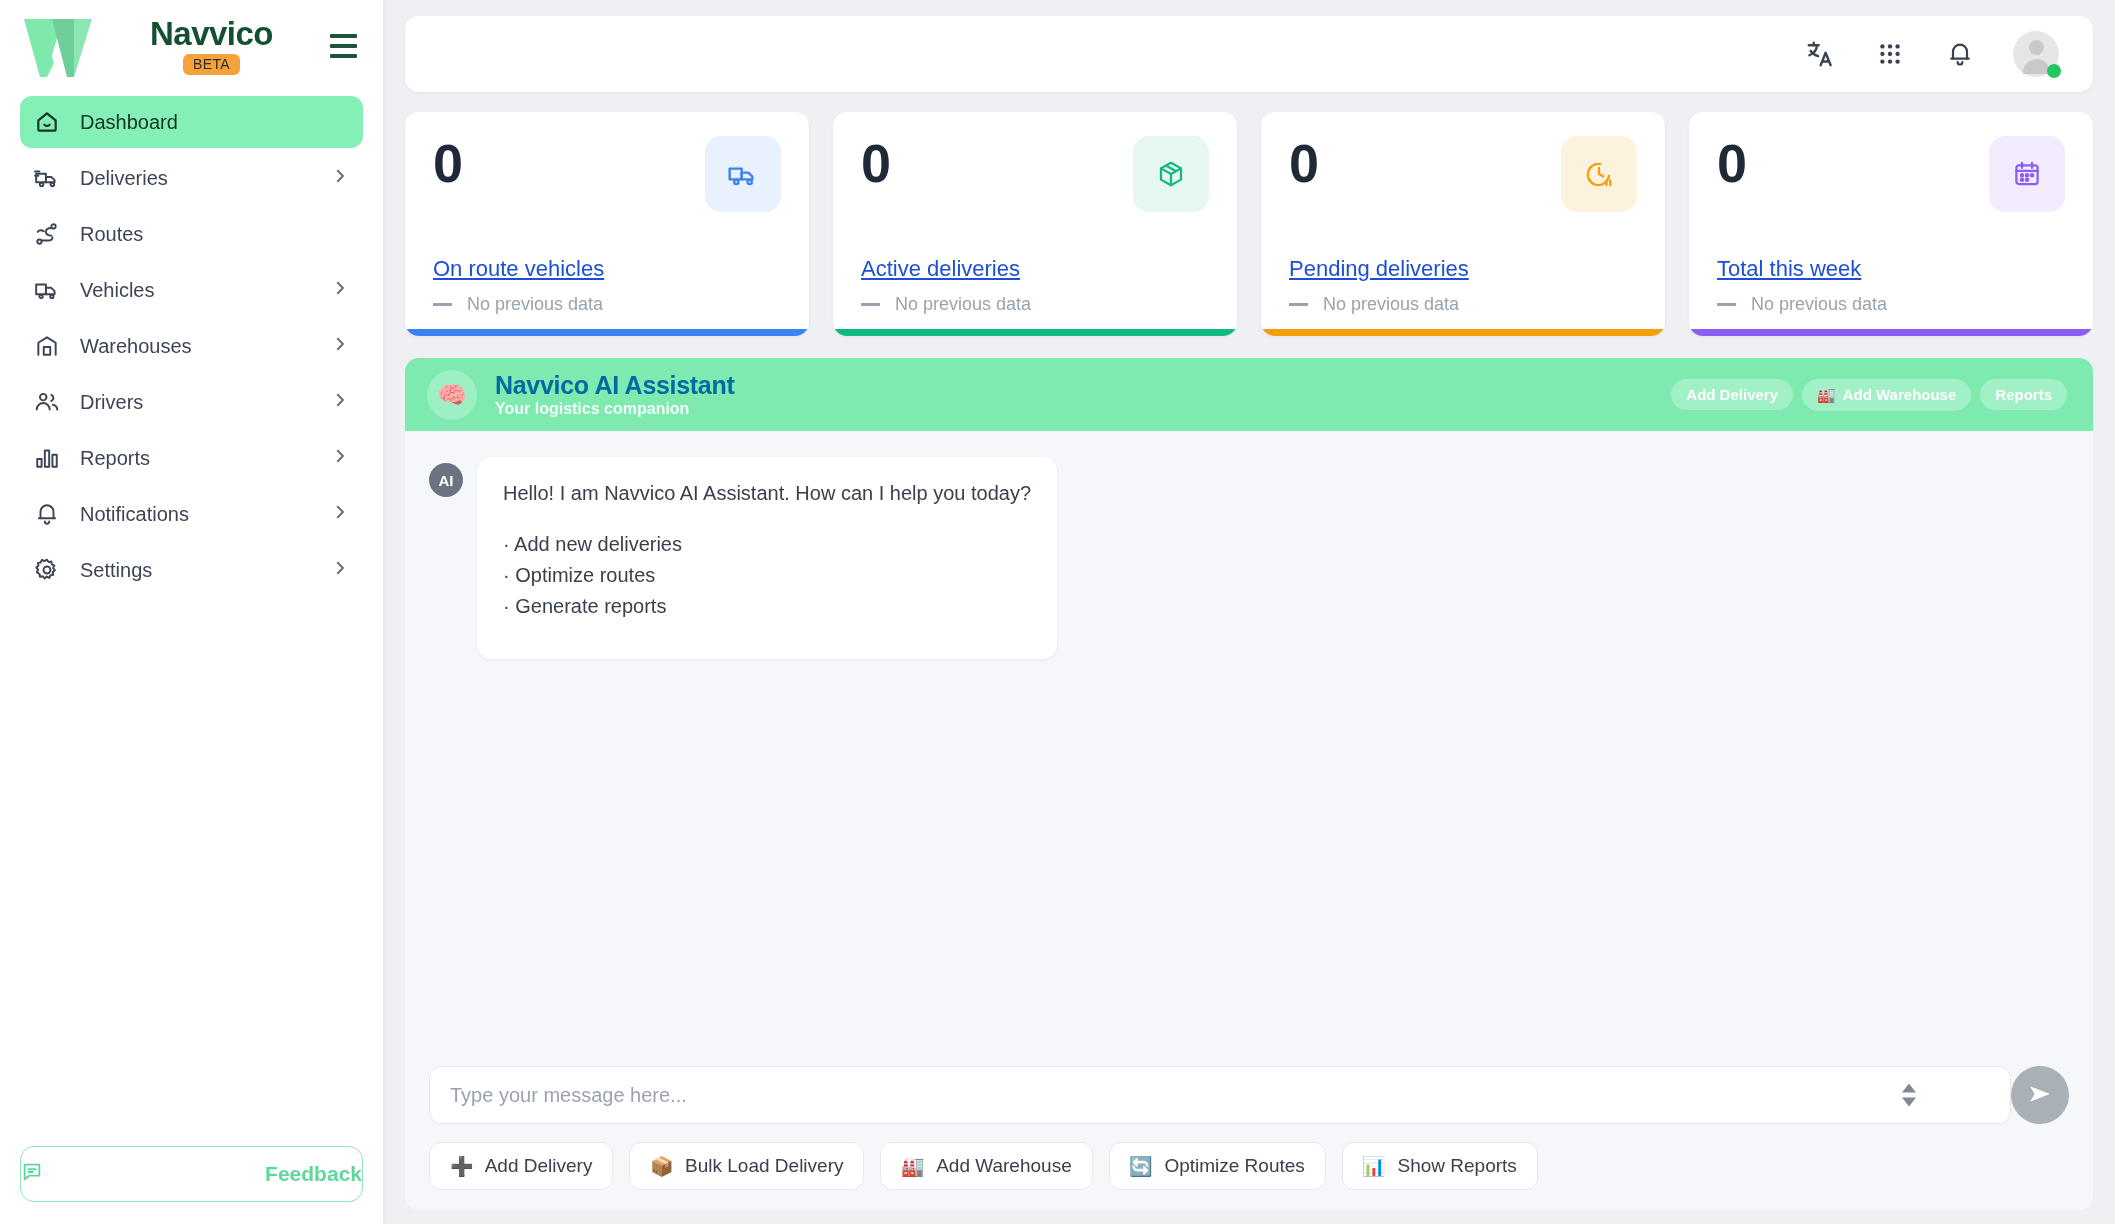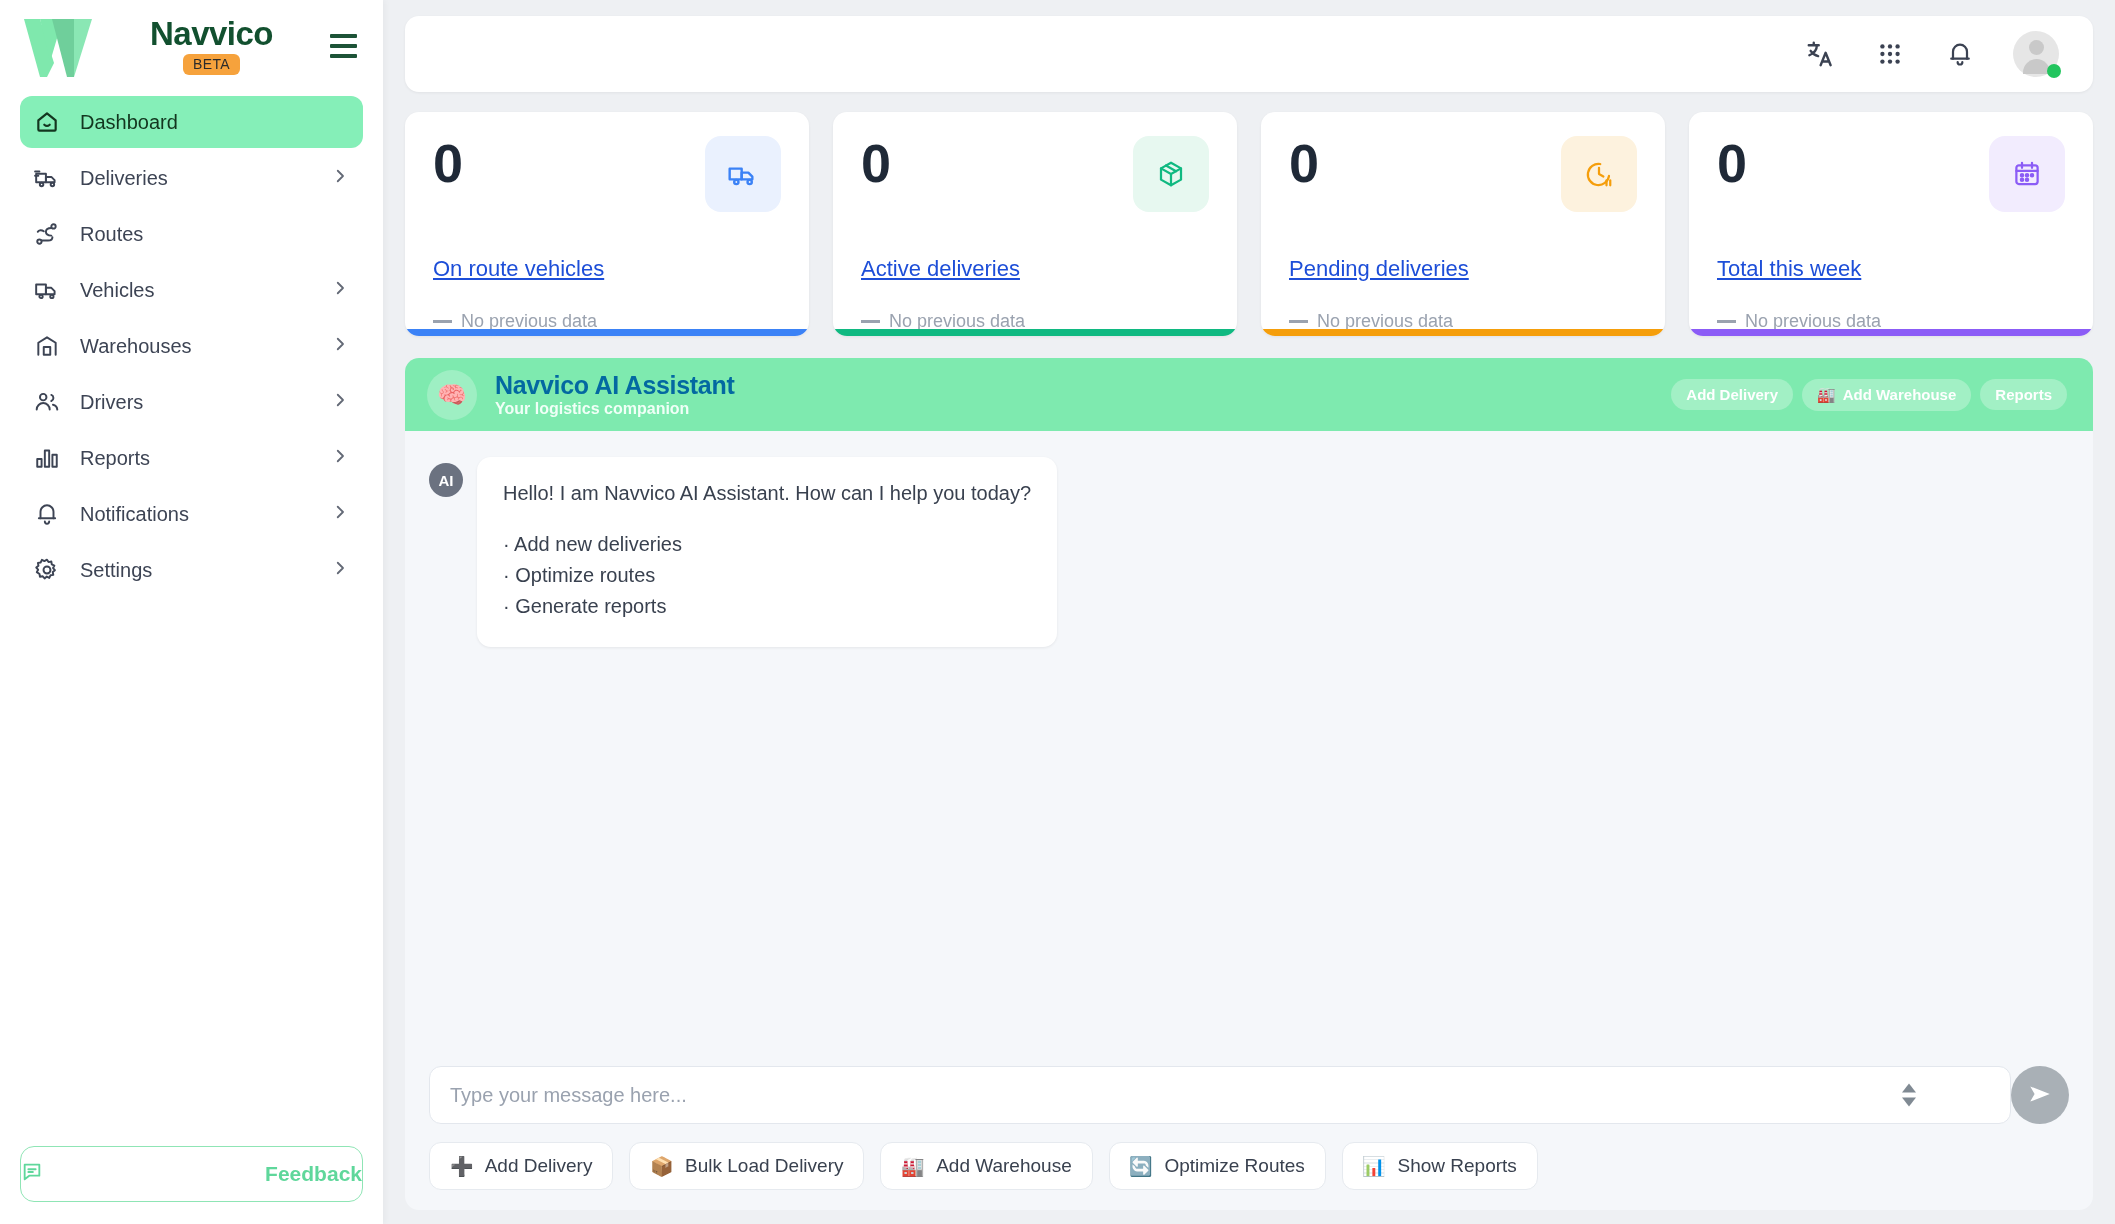--- a/index.html
+++ b/index.html
@@ -100,21 +100,21 @@
   
   .stats { display: flex; gap: 24px; margin-top: 20px; flex: 0 0 auto; }
   .stat-card {
     flex: 1; background: #fff; border-radius: 14px;
     height: 224px; position: relative; overflow: hidden;
     padding: 24px 28px 0 28px;
     box-shadow: 0 1px 3px rgba(0,0,0,0.06);
   }
   .stat-value { font-size: 54px; font-weight: bold; color: #1f2937; line-height: 1; letter-spacing: -1px; }
   .stat-label { font-size: 22px; color: #1d4ed8; margin-top: 66px; text-decoration: underline; }
-  .stat-sub { font-size: 18px; color: #9aa2af; margin-top: 29px; display: flex; align-items: center; gap: 9px; }
+  .stat-sub { font-size: 18px; color: #9aa2af; margin-top: 12px; display: flex; align-items: center; gap: 15px; }
   .dash { display: inline-block; width: 19px; height: 2.5px; background: #9aa2af; }
   .stat-icon {
     position: absolute; top: 24px; right: 28px;
     width: 76px; height: 76px; border-radius: 16px;
     display: flex; align-items: center; justify-content: center;
   }
   .stat-bar { position: absolute; left:0; right:0; bottom:0; height: 7px; }
 
   
   .assistant {
@@ -149,21 +149,21 @@
   .msg-row { display: flex; align-items: flex-start; gap: 14px; }
   .ai-badge {
     width: 34px; height: 34px; border-radius: 50%;
     background: #6b7280; color: #fff;
     font-size: 15px; font-weight: bold;
     display: flex; align-items: center; justify-content: center;
     flex: 0 0 34px; margin-top: 6px;
   }
   .bubble {
     background: #fff; border-radius: 14px;
-    padding: 22px 26px 26px 26px;
+    padding: 22px 26px 38px 26px;
     max-width: 612px;
     box-shadow: 0 1px 3px rgba(0,0,0,0.07);
     color: #39414f; font-size: 20px; line-height: 1.45;
   }
   .bubble .blank { height: 20px; }
   .bullet { margin-top: 2px; }
 
   .composer { padding: 0 24px 0 24px; flex: 0 0 auto; }
   .composer-row { display: flex; align-items: flex-end; }
   .msg-input {

